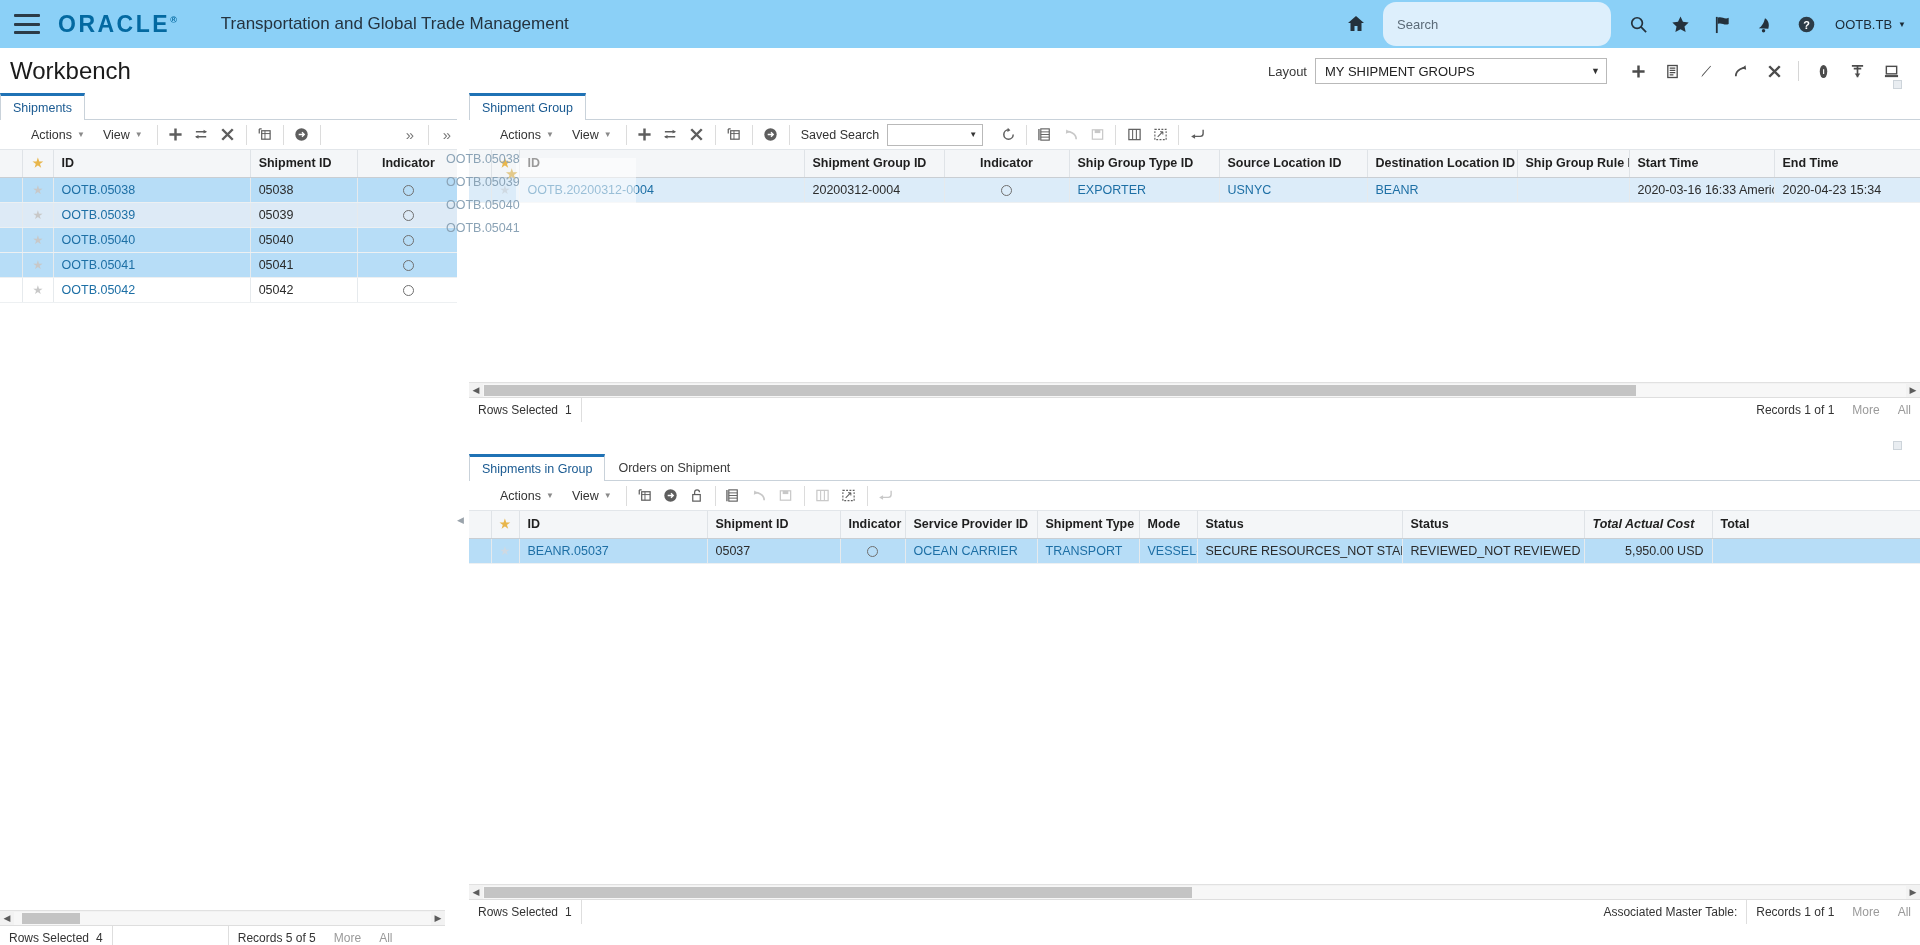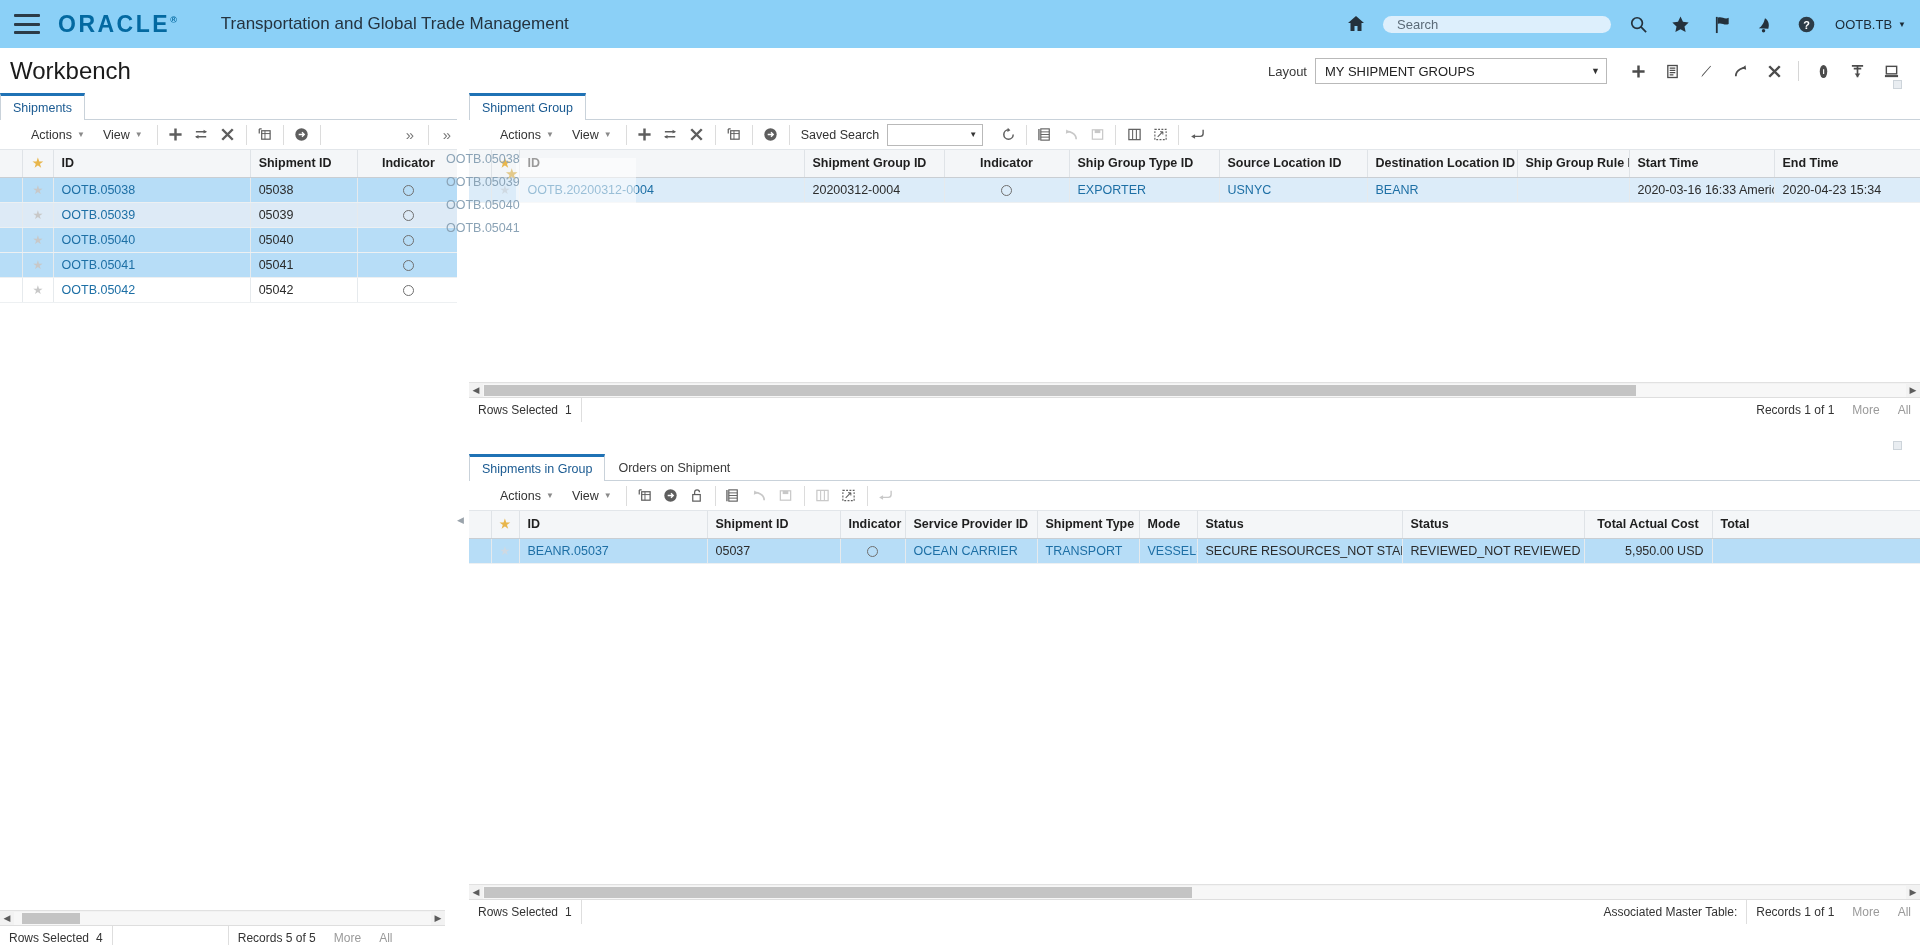--- a/index.html
+++ b/index.html
@@ -41,21 +41,21 @@
   .header-right {
     margin-left: auto; display: flex; align-items: center; height: 100%;
     padding-right: 14px;
   }
   .hdr-icon {
     width: 42px; height: 48px;
     display: flex; align-items: center; justify-content: center;
     color: #24313c; cursor: pointer;
   }
   .search-box {
-    width: 228px; height: 17px;
+    width: 228px; height: 44px;
     background: #ddeffc;
     border-radius: 13px;
     display: flex; align-items: center;
     padding: 8px 14px;
     color: #5b6b78; font-size: 13px;
     margin: 0 6px;
     cursor: text;
   }
   .user-menu {
     display: flex; align-items: center; gap: 6px;
@@ -149,21 +149,21 @@
   .grid-wrap { overflow: hidden; position: relative; background: #fff; }
   table.grid { border-collapse: collapse; table-layout: fixed; }
   table.grid th {
     background: #f4f6f8;
     border-right: 1px solid #dfe3e7;
     border-bottom: 1px solid #c9ced3;
     font-size: 12.5px; font-weight: 700; color: #1f1f1f;
     text-align: left; padding: 0 8px; height: 27px;
     white-space: nowrap; overflow: hidden;
   }
-  table.grid th.num { text-align: center; }
+  table.grid th.num { text-align: left; font-style: italic; }
   table.grid th.ctr { text-align: center; }
   table.grid td {
     border-right: 1px solid #e6eaed;
     border-bottom: 1px solid #edf0f2;
     font-size: 12.5px; padding: 0 8px; height: 25px;
     white-space: nowrap; overflow: hidden; color: #2b2b2b;
   }
   table.grid td.link { color: #1d6fa5; }
   table.grid td.num { text-align: right; }
   table.grid td.ctr { text-align: center; }

